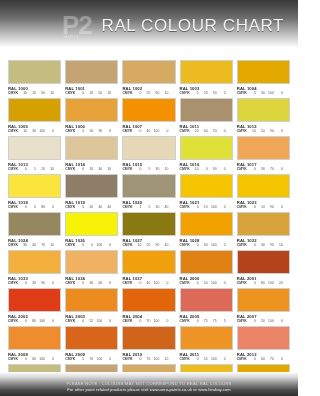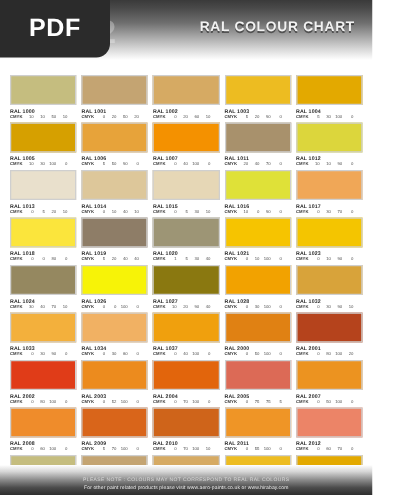--- a/index.html
+++ b/index.html
@@ -8,21 +8,21 @@
        -webkit-font-smoothing:none;}
   .page{position:relative;width:298px;height:396px;background:#ffffff;overflow:hidden;}
 
   
   .header{position:absolute;left:0;top:0;width:298px;height:48px;
           background:linear-gradient(to bottom,#3a3a3a 0%,#4a4a4a 14%,#6e6e6e 38%,#a9a9a9 62%,#d8d8d8 82%,#ffffff 100%);}
   .wm{position:absolute;left:62px;top:8px;height:34px;display:flex;align-items:center;
       font-size:26px;font-weight:bold;color:rgba(255,255,255,.30);letter-spacing:-1px;}
   .wm-sub{position:absolute;left:64px;top:33px;font-size:6px;color:rgba(255,255,255,.35);
           letter-spacing:.5px;}
-  .hdr-title{position:absolute;right:14px;top:16px;font-size:11px;font-weight:bold;
+  .hdr-title{position:absolute;right:14px;top:16px;font-size:17px;font-weight:normal;
              color:#f2f2f2;letter-spacing:.6px;
              text-shadow:0 1px 0 rgba(0,0,0,.45);padding-left:12px;}
 
   
   .pdf-badge{position:absolute;left:0;top:0;width:88px;height:46px;
              background:#2b2b2b;border-bottom-right-radius:11px;
              display:flex;align-items:center;justify-content:center;}
   .pdf-badge span{color:#fff;font-size:20px;font-weight:bold;letter-spacing:.5px;}
 
   
@@ -50,23 +50,20 @@
 <body>
 
 <div class="page">
 
   <div class="header">
     <div class="wm">P2</div>
     <div class="wm-sub">aints</div>
     <div class="hdr-title">RAL COLOUR CHART</div>
   </div>
 
-  <div class="pdf-badge">
-    <span>PDF</span>
-  </div>
 
   <div class="grid" id="grid">
       <div class="cell">
         <div class="swatch" style="background: rgb(197, 189, 127);"></div>
         <div class="code">RAL 1000</div>
         <div class="cmyk">
           <span class="k">CMYK</span>
           <span class="v">10</span>
           <span class="v">10</span>
           <span class="v">50</span>

